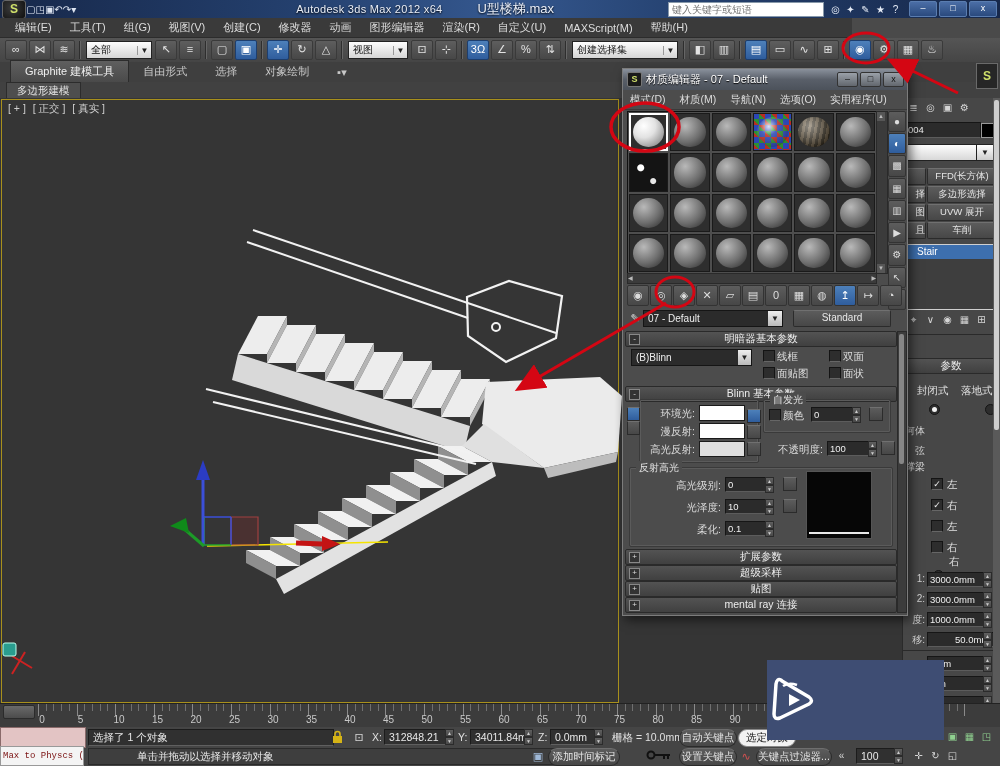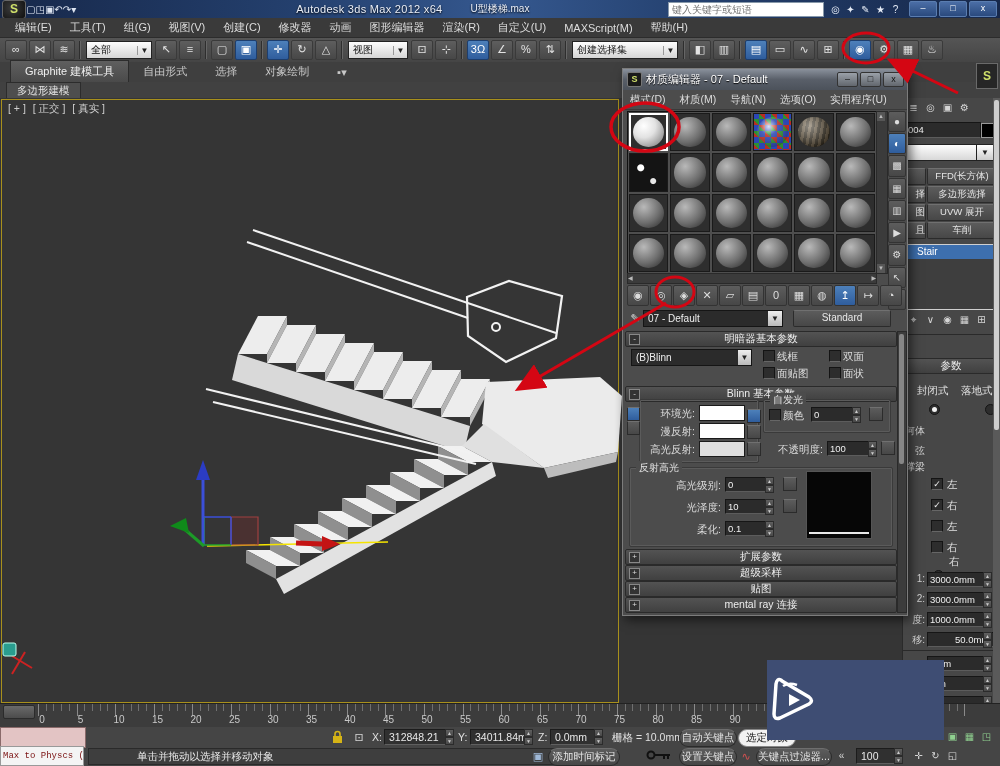--- a/index.html
+++ b/index.html
@@ -9,27 +9,27 @@
   .abs{position:absolute;}
   
   #titlebar{left:0;top:0;width:1000px;height:18px;
     background:linear-gradient(90deg,#17284a 0%,#24406e 30%,#35588f 50%,#24406e 70%,#17284a 100%);
     display:flex;align-items:center;color:#e9eef8;}
   #applogo{width:22px;height:17px;background:radial-gradient(circle at 40% 40%,#3c3c3c,#101010);
     border:1px solid #666;border-radius:3px;color:#cfe06a;font-weight:bold;font-size:12px;
     display:flex;align-items:center;justify-content:center;margin-left:2px;}
   .qat-ico{width:16px;text-align:center;color:#dfe6f2;font-size:10px;cursor:default;}
   #titletext{flex:0 0 auto;margin-left:220px;font-size:11px;letter-spacing:.3px;text-shadow:0 1px 2px #000;}
-  #doctitle{margin-left:28px;font-size:10px;text-shadow:0 1px 2px #000;}
+  #doctitle{margin-left:35px;font-size:13px;text-shadow:0 1px 2px #000;}
   #search{margin-left:auto;width:148px;height:13px;font-size:10px;border:1px solid #8899aa;background:#fff;color:#333;padding:0 3px;}
   .info-ico{width:15px;text-align:center;color:#e6ecf6;font-size:10px;}
   .winbtn{width:26px;height:14px;margin-left:2px;border:1px solid #5a7db0;border-radius:2px;
     background:linear-gradient(#4b6ea6,#2a4a7e);color:#fff;font-size:9px;line-height:13px;text-align:center;}
   
-  #menubar{left:0;top:18px;width:1000px;height:20px;background:#3a3a3a;border-bottom:1px solid #2c2c2c;
+  #menubar{left:0;top:18px;width:852px;height:20px;background:#3a3a3a;border-bottom:1px solid #2c2c2c;
     display:flex;align-items:center;padding-left:6px;box-sizing:border-box;}
   .menu-item{padding:2px 9px;color:#ddd;}
   
   #toolbar{left:0;top:38px;width:1000px;height:24px;background:linear-gradient(#555,#454545);
     display:flex;align-items:center;padding-left:4px;box-sizing:border-box;}
   .tb-btn{min-width:18px;height:18px;margin:0 1px;border:1px solid #3a3a3a;border-radius:2px;
     background:linear-gradient(#5e5e5e,#474747);color:#e3e3e3;font-size:11px;line-height:17px;text-align:center;padding:0 1px;}
   .tb-btn.active{background:linear-gradient(#4d80ba,#2f5d9d);border-color:#1d3e6e;color:#fff;}
   .tsep{width:1px;height:18px;background:#2e2e2e;border-right:1px solid #666;margin:0 3px;}
   .tb-select{height:16px;border:1px solid #222;background:linear-gradient(#fefefe,#d6d6d6);color:#111;
@@ -675,20 +675,21 @@
       <span class="tl-num" style="left: 696.5px;">85</span>
       <span class="tl-num" style="left: 735px;">90</span>
       <span class="tl-num" style="left: 773.5px;">95</span>
       <span class="tl-num" style="left: 812px;">100</span>
     </div>
 </div>
 
 <div id="statusbar" class="abs">
   <div id="listener-pink"></div>
   <div id="listener-white">Max to Physcs (</div>
+  <div class="st-field" style="left:88px;top:2px;width:236px;height:15px;">选择了 1 个对象</div>
   <svg class="abs" style="left:331px;top:3px;" width="13" height="14">
     <rect x="2" y="6" width="9" height="7" fill="#d6b416"></rect>
       <path d="M4 6 V4 a2.5 2.5 0 0 1 5 0 V6" fill="none" stroke="#d6b416" stroke-width="1.6"></path>
   </svg>
   <span class="st-ico" style="left:351px;top:2px;width:16px;">⊡</span>
   <span class="st-label" style="left:372px;top:2px;">X:</span>
   <div class="st-field" style="left:384px;top:2px;width:58px;height:14px;">312848.21</div>
   <div class="spinner" style="left:445px;top:2px;height:16px;">
       <i>▲</i>
       <i>▼</i>

